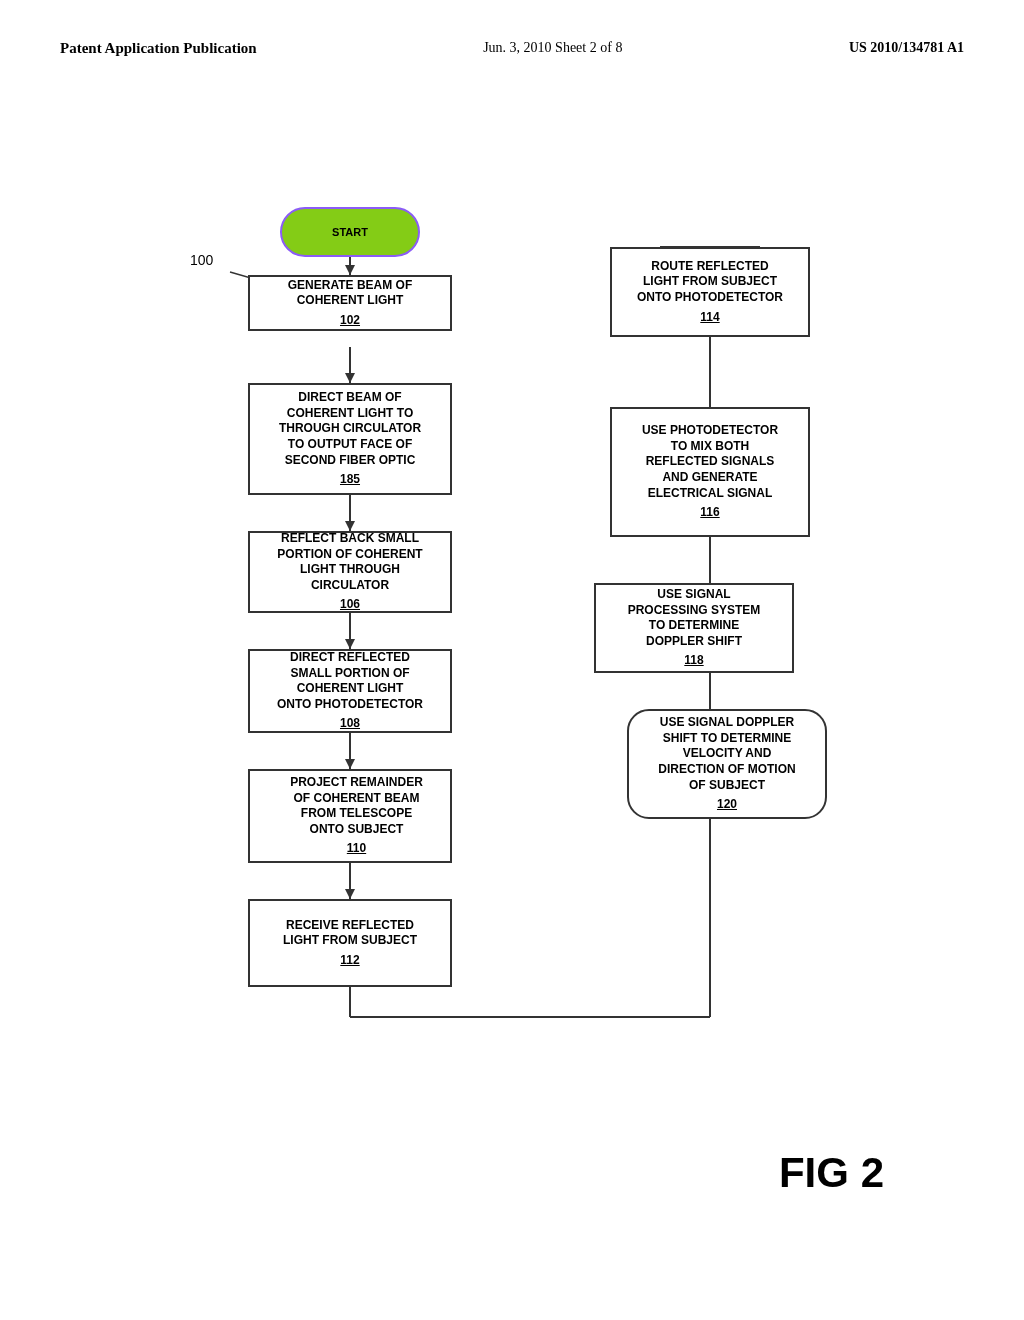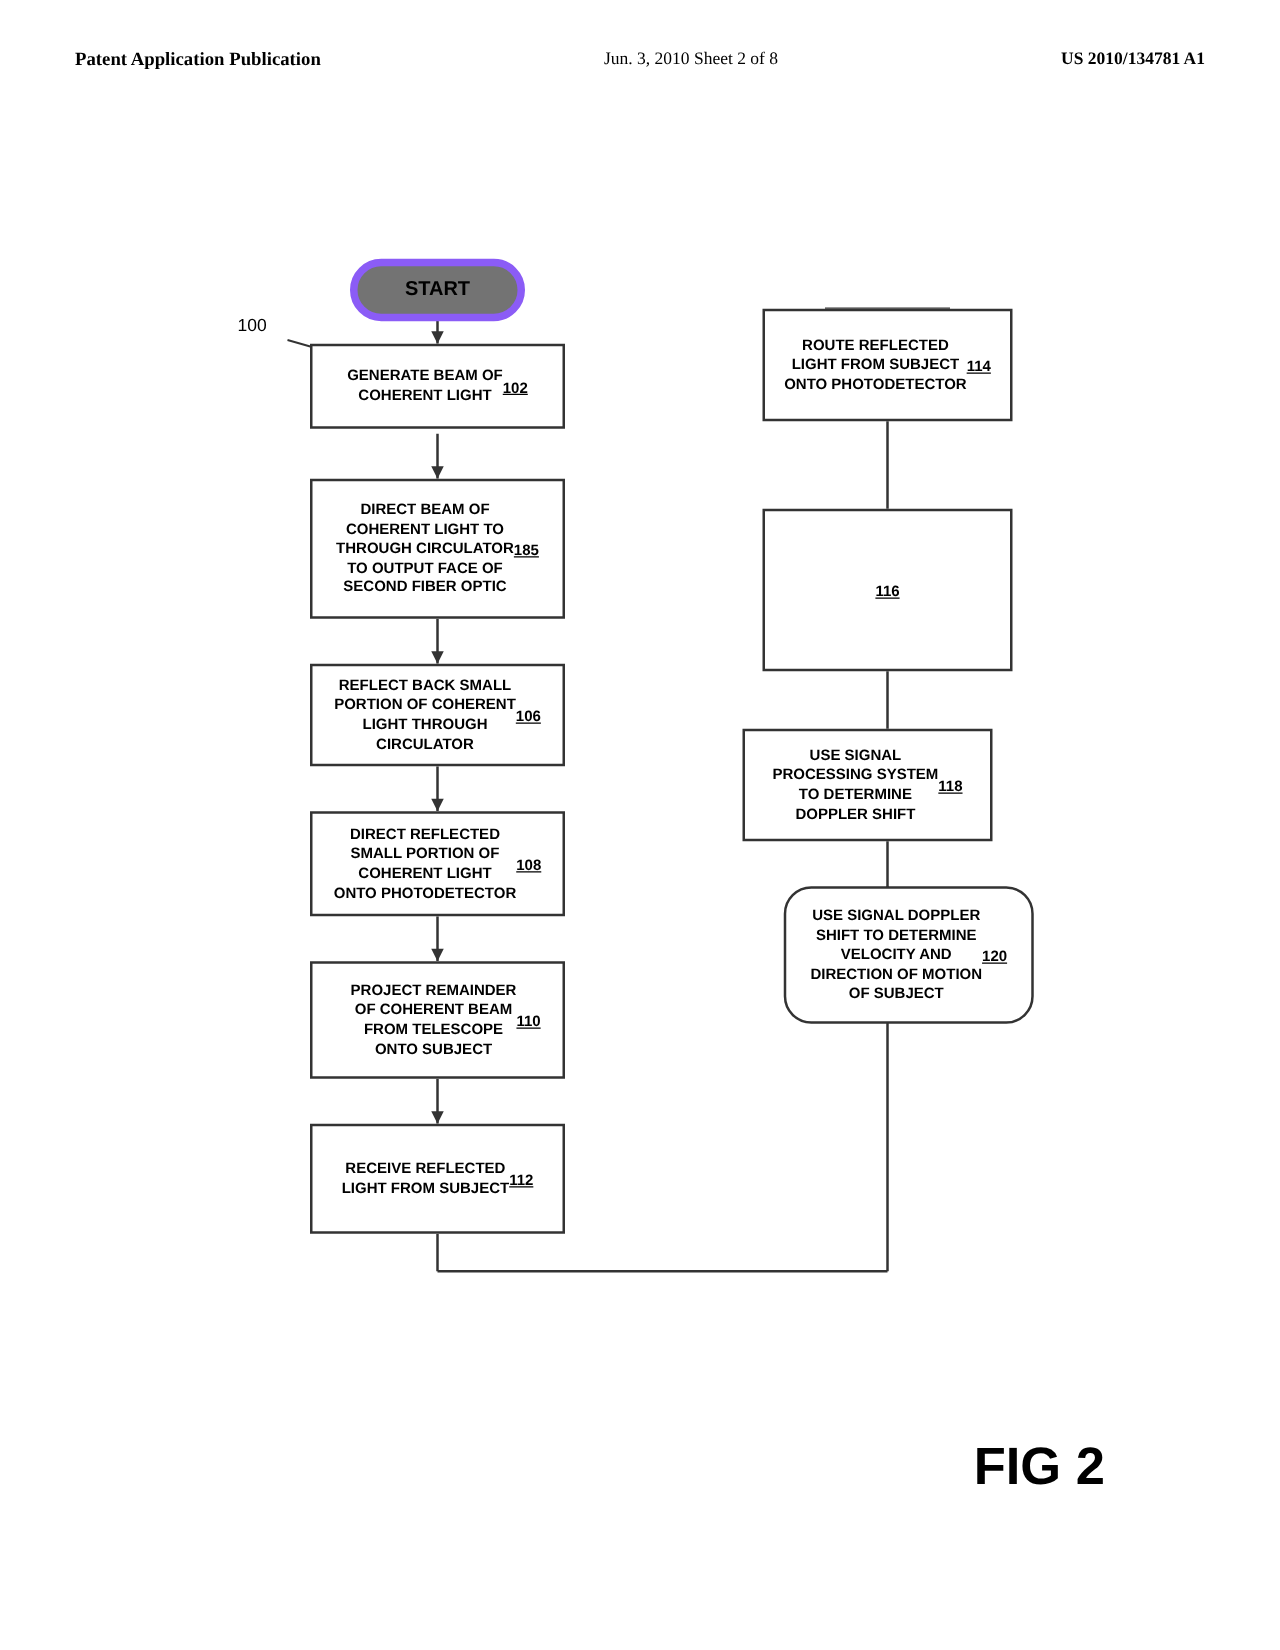--- a/index.html
+++ b/index.html
@@ -52,32 +52,32 @@
     
     .flow-box {
       position: absolute;
       border: 2px solid #333;
       background: #fff;
       text-align: center;
       font-size: 12px;
       font-weight: bold;
       font-family: Arial, sans-serif;
       display: flex;
-      flex-direction: row;
+      flex-direction: column;
       align-items: center;
       justify-content: center;
       line-height: 1.3;
     }
 
     .flow-oval {
       position: absolute;
-      border: 6px solid #8b5cf6;
-      background: #737373;
+      border: 2px solid #8b5cf6;
+      background: #84cc16;
       text-align: center;
-      font-size: 16px;
+      font-size: 11px;
       font-weight: bold;
       font-family: Arial, sans-serif;
       border-radius: 50px;
       display: flex;
       align-items: center;
       justify-content: center;
     }
 
     .box-num {
       text-decoration: underline;
@@ -172,21 +172,21 @@
     <div class="label-100" style="left:130px; top:135px;">100</div>
 
     <svg style="position:absolute;top:0;left:0;width:100%;height:100%;pointer-events:none;">
       <line x1="170" y1="155" x2="240" y2="175" stroke="#333" stroke-width="1.5"></line>
     </svg>
 
     <div class="flow-oval" style="left:220px; top:90px; width:140px; height:50px;">
       <span>START</span>
     </div>
 
-    <div class="flow-box" style="left:188px; top:158px; width:204px; height:68px;">
+    <div class="flow-box" style="left:188px; top:158px; width:204px; height:56px;">
       <span>GENERATE BEAM OF<br>COHERENT LIGHT</span>
       <span class="box-num">102</span>
     </div>
 
     <div class="flow-box" style="left:188px; top:266px; width:204px; height:112px;">
       <span>DIRECT BEAM OF<br>COHERENT LIGHT TO<br>THROUGH CIRCULATOR<br>TO OUTPUT FACE OF<br>SECOND FIBER OPTIC</span>
       <span class="box-num">185</span>
     </div>
 
     <div class="flow-box" style="left:188px; top:414px; width:204px; height:82px;">
@@ -208,20 +208,21 @@
       <span>RECEIVE REFLECTED<br>LIGHT FROM SUBJECT</span>
       <span class="box-num">112</span>
     </div>
 
     <div class="flow-box" style="left:550px; top:130px; width:200px; height:90px;">
       <span>ROUTE REFLECTED<br>LIGHT FROM SUBJECT<br>ONTO PHOTODETECTOR</span>
       <span class="box-num">114</span>
     </div>
 
     <div class="flow-box" style="left:550px; top:290px; width:200px; height:130px;">
+      <span>USE PHOTODETECTOR<br>TO MIX BOTH<br>REFLECTED SIGNALS<br>AND GENERATE<br>ELECTRICAL SIGNAL</span>
       <span class="box-num">116</span>
     </div>
 
     <div class="flow-box" style="left:534px; top:466px; width:200px; height:90px;">
       <span>USE SIGNAL<br>PROCESSING SYSTEM<br>TO DETERMINE<br>DOPPLER SHIFT</span>
       <span class="box-num">118</span>
     </div>
 
     <div class="flow-box" style="left:567px; top:592px; width:200px; height:110px;border-radius:22px;">
       <span>USE SIGNAL DOPPLER<br>SHIFT TO DETERMINE<br>VELOCITY AND<br>DIRECTION OF MOTION<br>OF SUBJECT</span>

